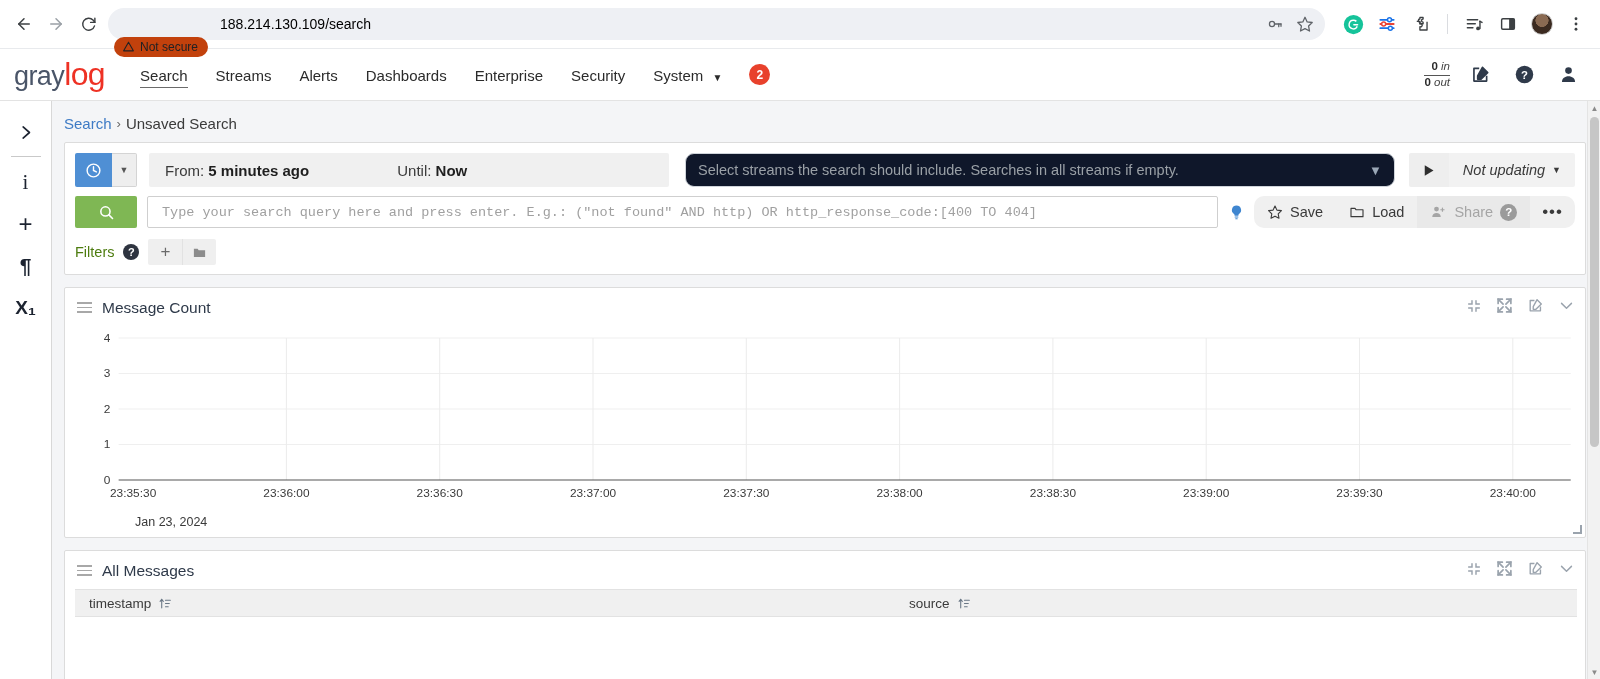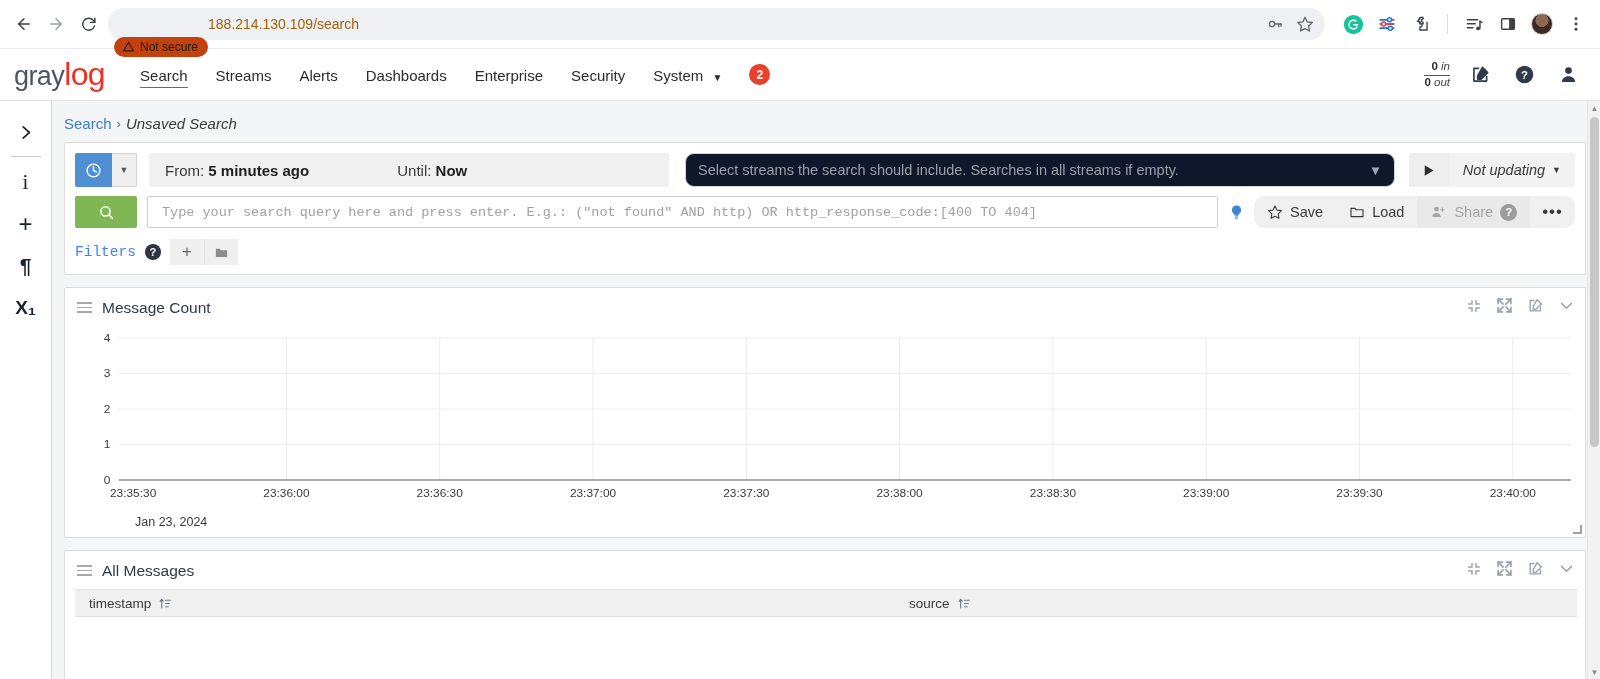--- a/index.html
+++ b/index.html
@@ -26,21 +26,21 @@
     display: flex; align-items: center; margin: 0 6px 0 4px;
     padding-left: 4px; min-width: 0;
   }
   .not-secure {
     display: flex; align-items: flex-start; gap: 5px;
     background: #c2410c; border-radius: 14px;
     padding: 3px 10px 3px 8px; margin-left: 2px; flex: none; margin-top: 45px;
   }
   .not-secure-text { font-size: 12px; color: #202124; white-space: nowrap; }
   .omnibox-url {
-    font-size: 14px; color: #a16207; margin-left: 0;
+    font-size: 14px; color: #000000; margin-left: 12px;
     white-space: nowrap; overflow: hidden;
   }
   .omnibox-actions { margin-left: auto; display: flex; align-items: center; gap: 2px; padding-right: 6px; }
   .icon-btn {
     width: 28px; height: 28px; display: flex;
     align-items: center; justify-content: center; flex: none;
   }
   .ext-icons { display: flex; align-items: center; gap: 6px; padding-left: 8px; flex: none; }
   .vdivider { width: 1px; height: 20px; background: #dadce0; margin: 0 6px; flex: none; }
   .avatar-circle {
@@ -93,21 +93,21 @@
 
   .main-area {
     flex: 1; background: #f4f5f7; position: relative;
     display: flex; flex-direction: column; overflow: hidden;
   }
   .scroll-pane { flex: 1; overflow: hidden; padding: 0 14px 0 12px; }
 
   .breadcrumb { font-size: 15px; padding: 14px 0 10px 0; display: flex; align-items: center; gap: 5px; }
   .bc-link { color: #3e7bc5; }
   .bc-sep { color: #6a6a6a; font-size: 13px; }
-  .bc-current { color: #3a3a3a; font-style: italic; }
+  .bc-current { color: #3a3a3a; }
 
   
   .search-panel { background: #fff; border: 1px solid #dcdcdc; border-radius: 2px; padding: 10px 10px 8px; }
   .row-1 { display: flex; align-items: stretch; gap: 0; height: 34px; }
   .time-btn {
     background: #4f8fd4; width: 37px; display: flex; align-items: center;
     justify-content: center; color: #fff; border-radius: 2px 0 0 2px; flex: none;
   }
   .time-caret {
     background: #eeeeee; border: 1px solid #d4d4d4; border-left: none;
@@ -150,21 +150,21 @@
   .bulb { width: 36px; display: flex; align-items: center; justify-content: center; color: #3f86d0; flex: none; }
   .save-group { display: flex; align-items: stretch; background: #f0f0f0; border-radius: 10px; flex: none; }
   .sg-item {
     display: flex; align-items: center; gap: 7px; padding: 0 13px;
     font-size: 14.5px; color: #3a3a3a;
   }
   .sg-item.disabled { color: #a5a5a5; background: #e9e9e9; }
   .sg-dots { display: flex; align-items: center; padding: 0 12px; color: #3a3a3a; font-size: 17px; letter-spacing: 1px; }
 
   .filters-row { display: flex; align-items: center; gap: 9px; margin-top: 10px; height: 28px; }
-  .filters-label { font-size: 14.5px; color: #3b82f6; font-family: Liberation Mono, monospace; }
+  .filters-label { font-size: 14.5px; color: #4d7c0f; }
   .help-dark {
     width: 16px; height: 16px; border-radius: 50%; background: #2e3440;
     color: #fff; font-size: 11px; font-weight: bold;
     display: flex; align-items: center; justify-content: center;
   }
   .help-gray {
     width: 17px; height: 17px; border-radius: 50%; background: #9b9b9b;
     color: #fff; font-size: 11.5px; font-weight: bold;
     display: flex; align-items: center; justify-content: center;
   }

